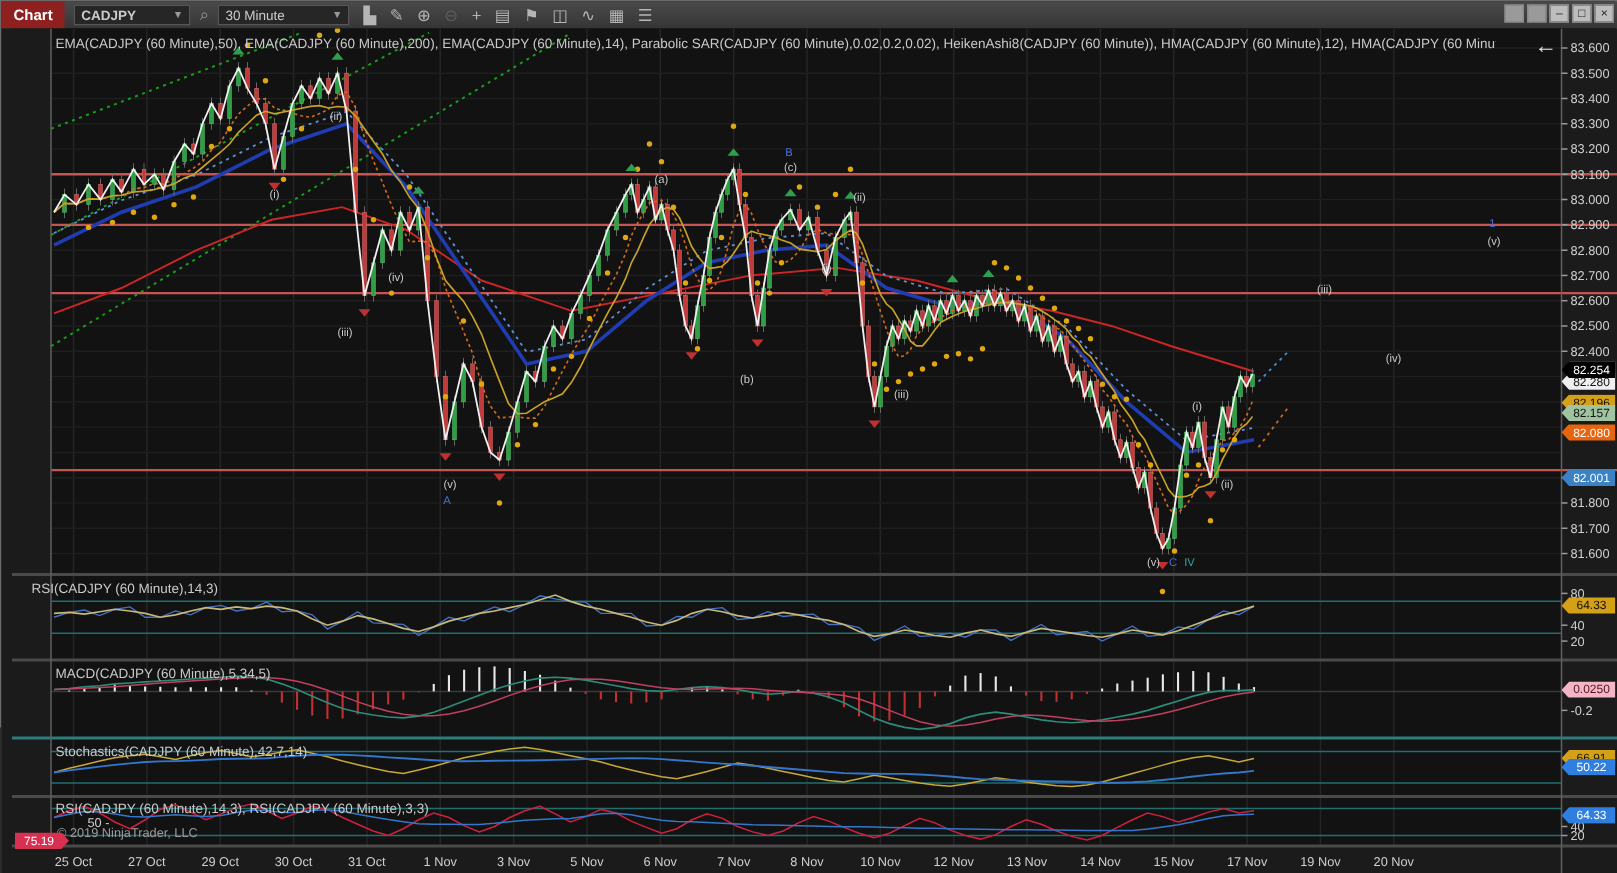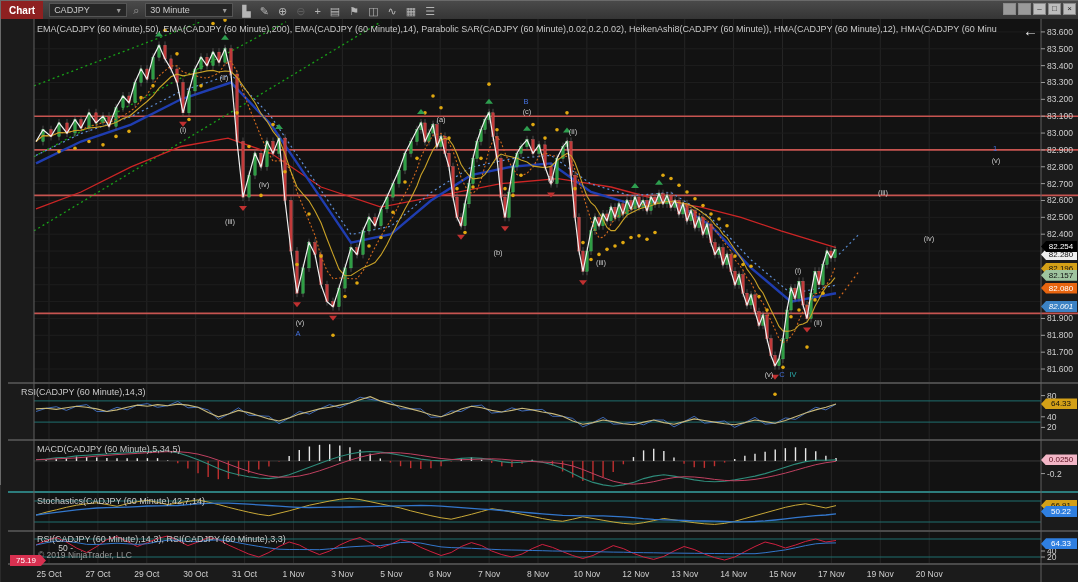--- a/index.html
+++ b/index.html
@@ -8,21 +8,21 @@
   #window { position:relative; width:1078px; height:485px; background:#141414;
             border:1px solid #6a6a6a; }
   
   #titlebar { position:absolute; left:0; top:0; width:1078px; height:18px;
               background:linear-gradient(#4a4a4a,#353535); display:flex; align-items:center; }
   #chart-tab { background:#8e2020; color:#fff; font-size:10px; font-weight:bold;
                padding:2px 8px; height:18px; display:flex; align-items:center; }
   .dropdown { background:#262626; border:1px solid #555; color:#ccc; font-size:9px;
               height:14px; display:flex; align-items:center; justify-content:space-between;
               padding:0 4px; margin-left:6px; }
-  .dd-instrument { width:78px; }
+  .dd-instrument { width:78px;font-weight:bold; }
   .dd-interval { width:88px; }
   .chev { color:#999; font-size:7px; margin-left:4px; }
   .tb-icon { color:#b5b5b5; font-size:11px; margin-left:9px; cursor:default; width:14px;
              text-align:center; }
   .tb-icon.dim { color:#5d5d5d; }
   #search-ic { color:#9a9a9a; font-size:11px; margin-left:6px; }
   #win-buttons { position:absolute; right:3px; top:2px; display:flex; gap:2px; }
   .winbtn { width:13px; height:12px; background:#bdbdbd; border:1px solid #8a8a8a;
             font-size:8px; line-height:10px; text-align:center; color:#222; }
   .winbtn.blank { background:#9a9a9a; }
@@ -751,21 +751,21 @@
 
     <div id="copyright" style="left:37px; top:531px;">© 2019 NinjaTrader, LLC</div>
 
     <div id="tags-layer">
         <div class="tag" style="background: #0f766e; color: rgb(255, 255, 255); left: 1040px; top: 221.312px; margin-left: 37px;">82.331</div>
         <div class="tag" style="background: rgb(239, 239, 239); color: rgb(17, 17, 17); left: 1040px; top: 229.908px;">82.280</div>
         <div class="tag" style="background: rgb(0, 0, 0); color: rgb(255, 255, 255); left: 1040px; top: 222px; outline: rgb(221, 221, 221) solid 1px;">82.254</div>
         <div class="tag" style="background: rgb(212, 160, 23); color: rgb(17, 17, 17); left: 1040px; top: 244.066px;">82.196</div>
         <div class="tag" style="background: rgb(159, 196, 159); color: rgb(17, 17, 17); left: 1040px; top: 250.639px;">82.157</div>
         <div class="tag" style="background: rgb(232, 101, 15); color: rgb(255, 255, 255); left: 1040px; top: 263.618px;">82.080</div>
-        <div class="tag" style="background: rgb(59, 130, 196); color: rgb(255, 255, 255); left: 1040px; top: 282px; font-style: italic;">82.001</div>
+        <div class="tag" style="background: rgb(59, 130, 196); color: rgb(255, 255, 255); left: 1040px; top: 294px;">82.001</div>
         <div class="tag" style="background: rgb(212, 160, 23); color: rgb(17, 17, 17); left: 1040px; top: 379.405px;">64.33</div>
         <div class="tag" style="background: rgb(200, 24, 64); color: rgb(255, 255, 255); left: 1091px; top: 427.984px;">0.134</div>
         <div class="tag" style="background: rgb(242, 182, 198); color: rgb(90, 16, 32); left: 1040px; top: 435.462px;">0.0250</div>
         <div class="tag" style="background: rgb(212, 160, 23); color: rgb(17, 17, 17); left: 1040px; top: 481.082px;">66.91</div>
         <div class="tag" style="background: rgb(47, 127, 224); color: rgb(255, 255, 255); left: 1040px; top: 486.923px;">50.22</div>
         <div class="tag" style="background: rgb(47, 127, 224); color: rgb(255, 255, 255); left: 1040px; top: 519.201px;">64.33</div>
         <div class="tag left" style="background: rgb(216, 48, 80); color: rgb(255, 255, 255); left: 9px; top: 515.943px; margin-top: 20px;">75.19</div>
       </div>
   </div>
 </div>

